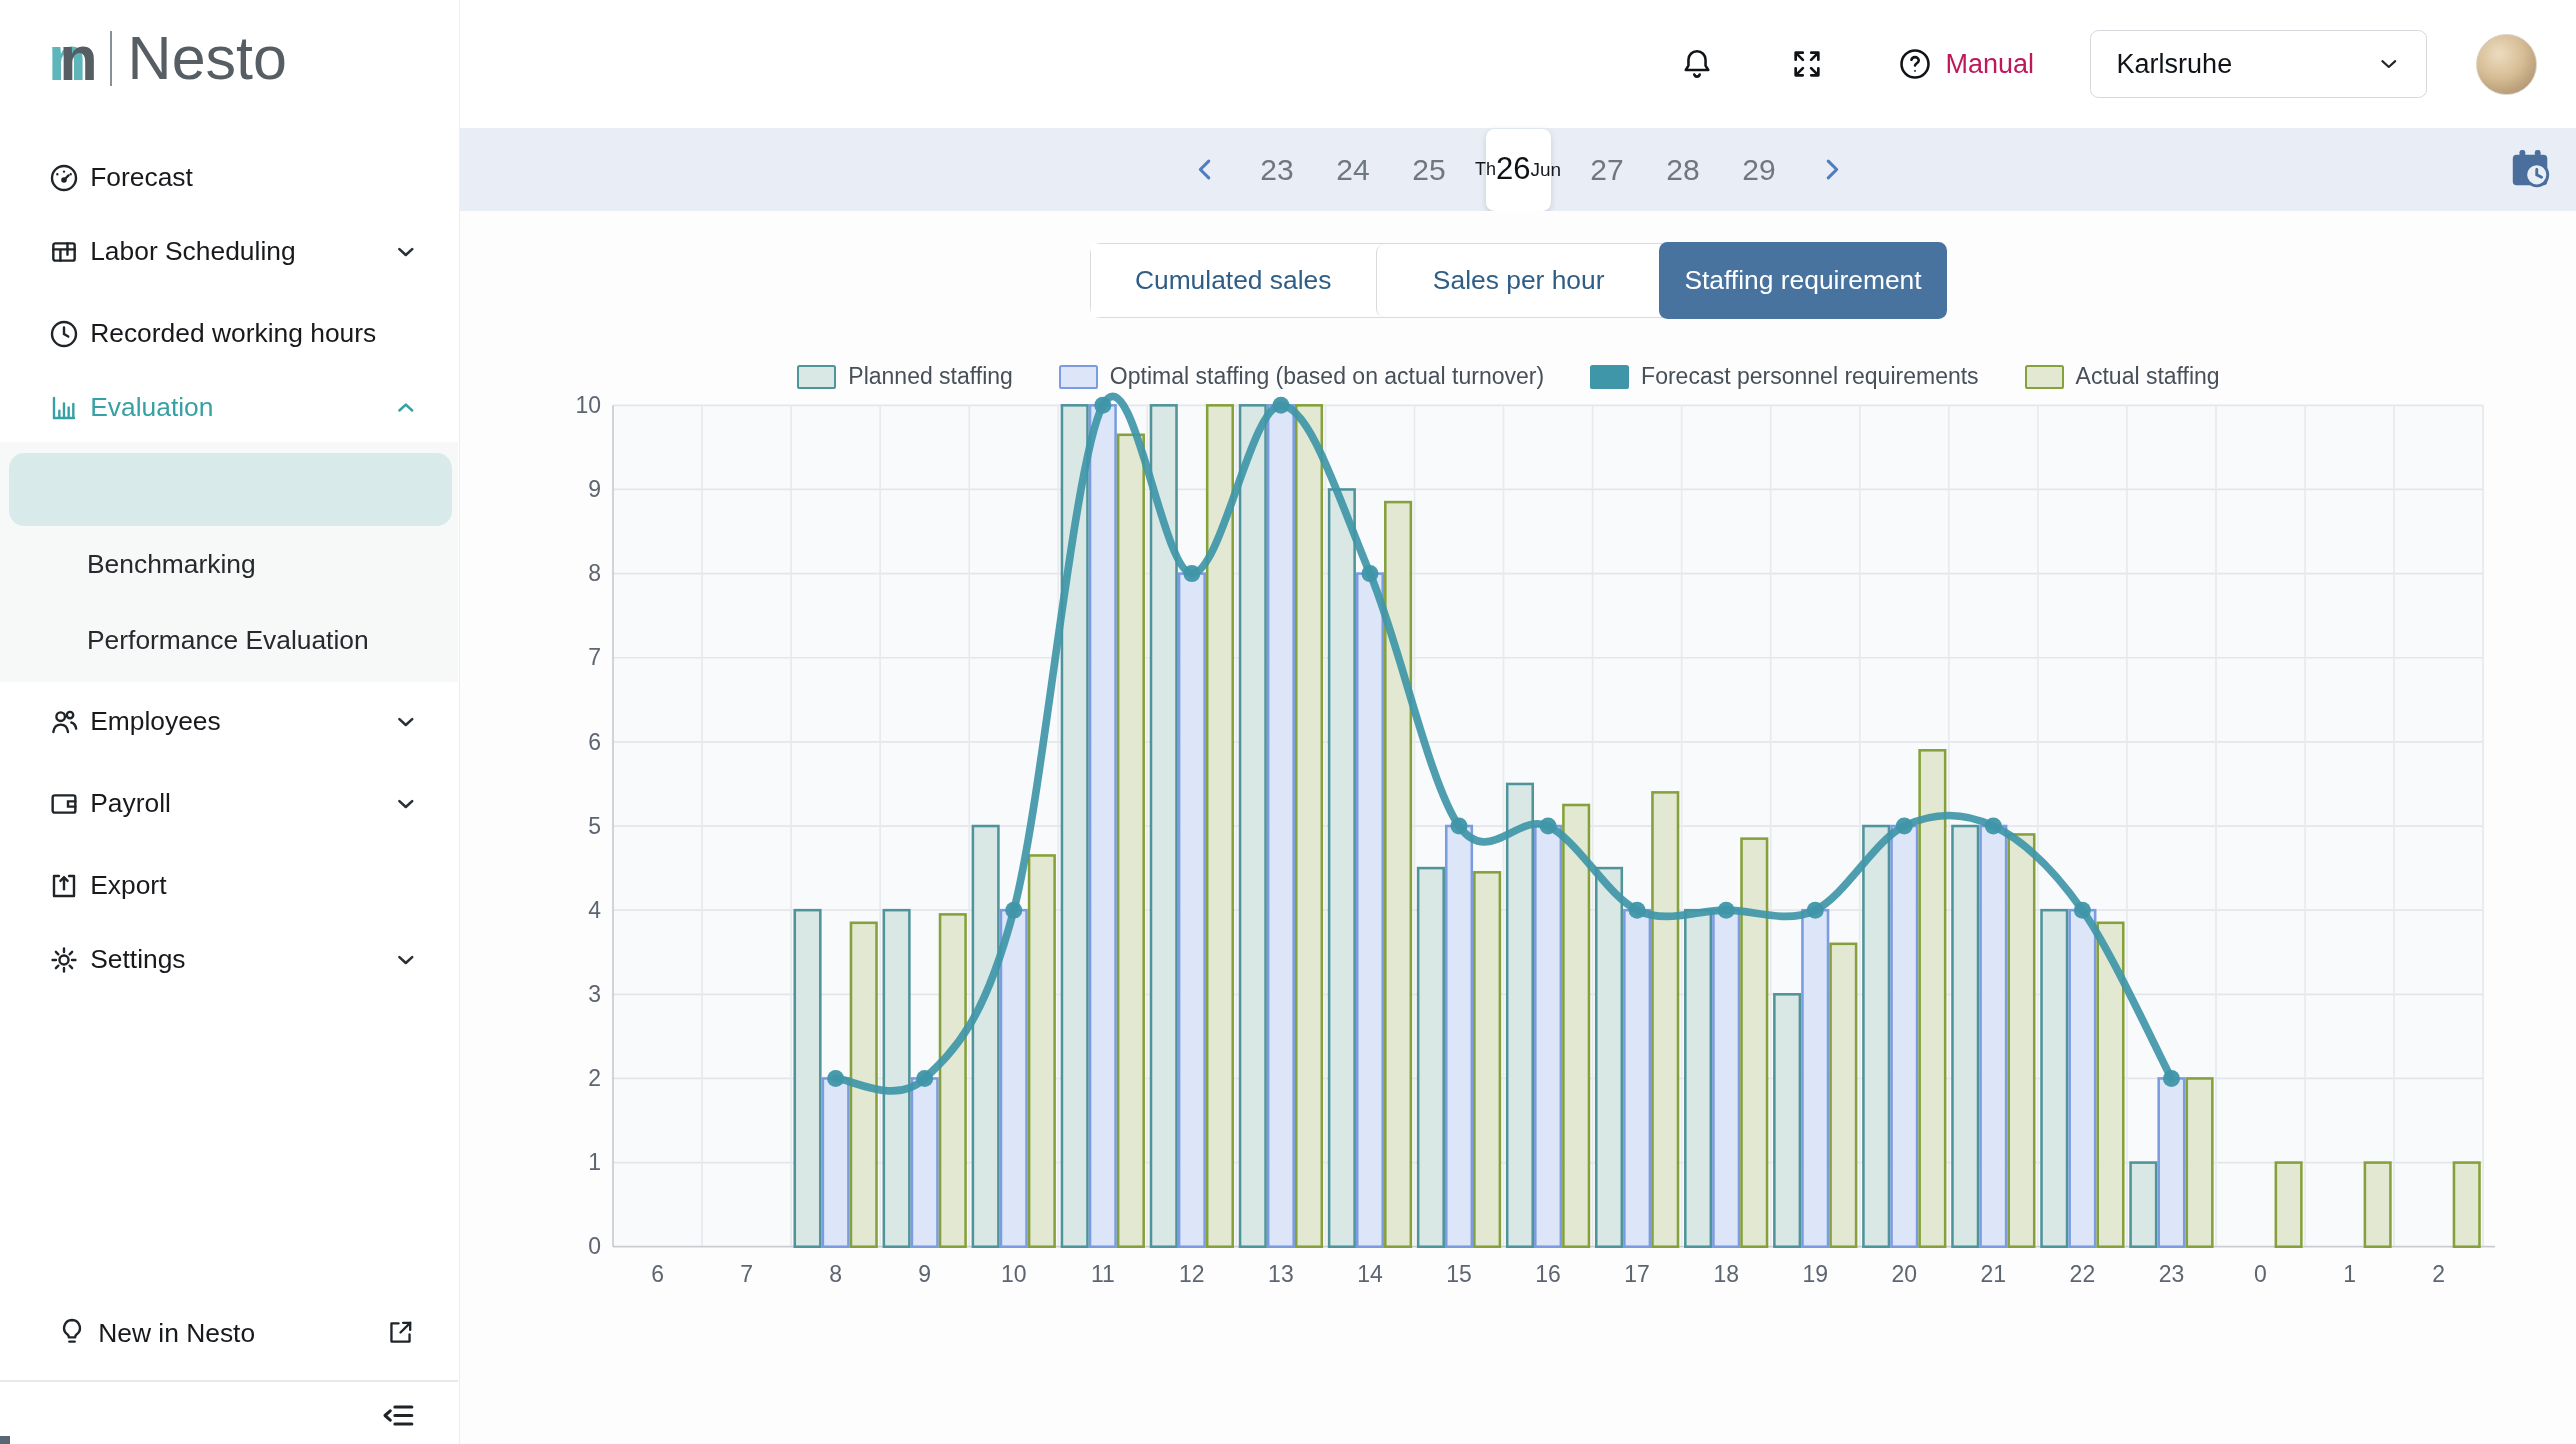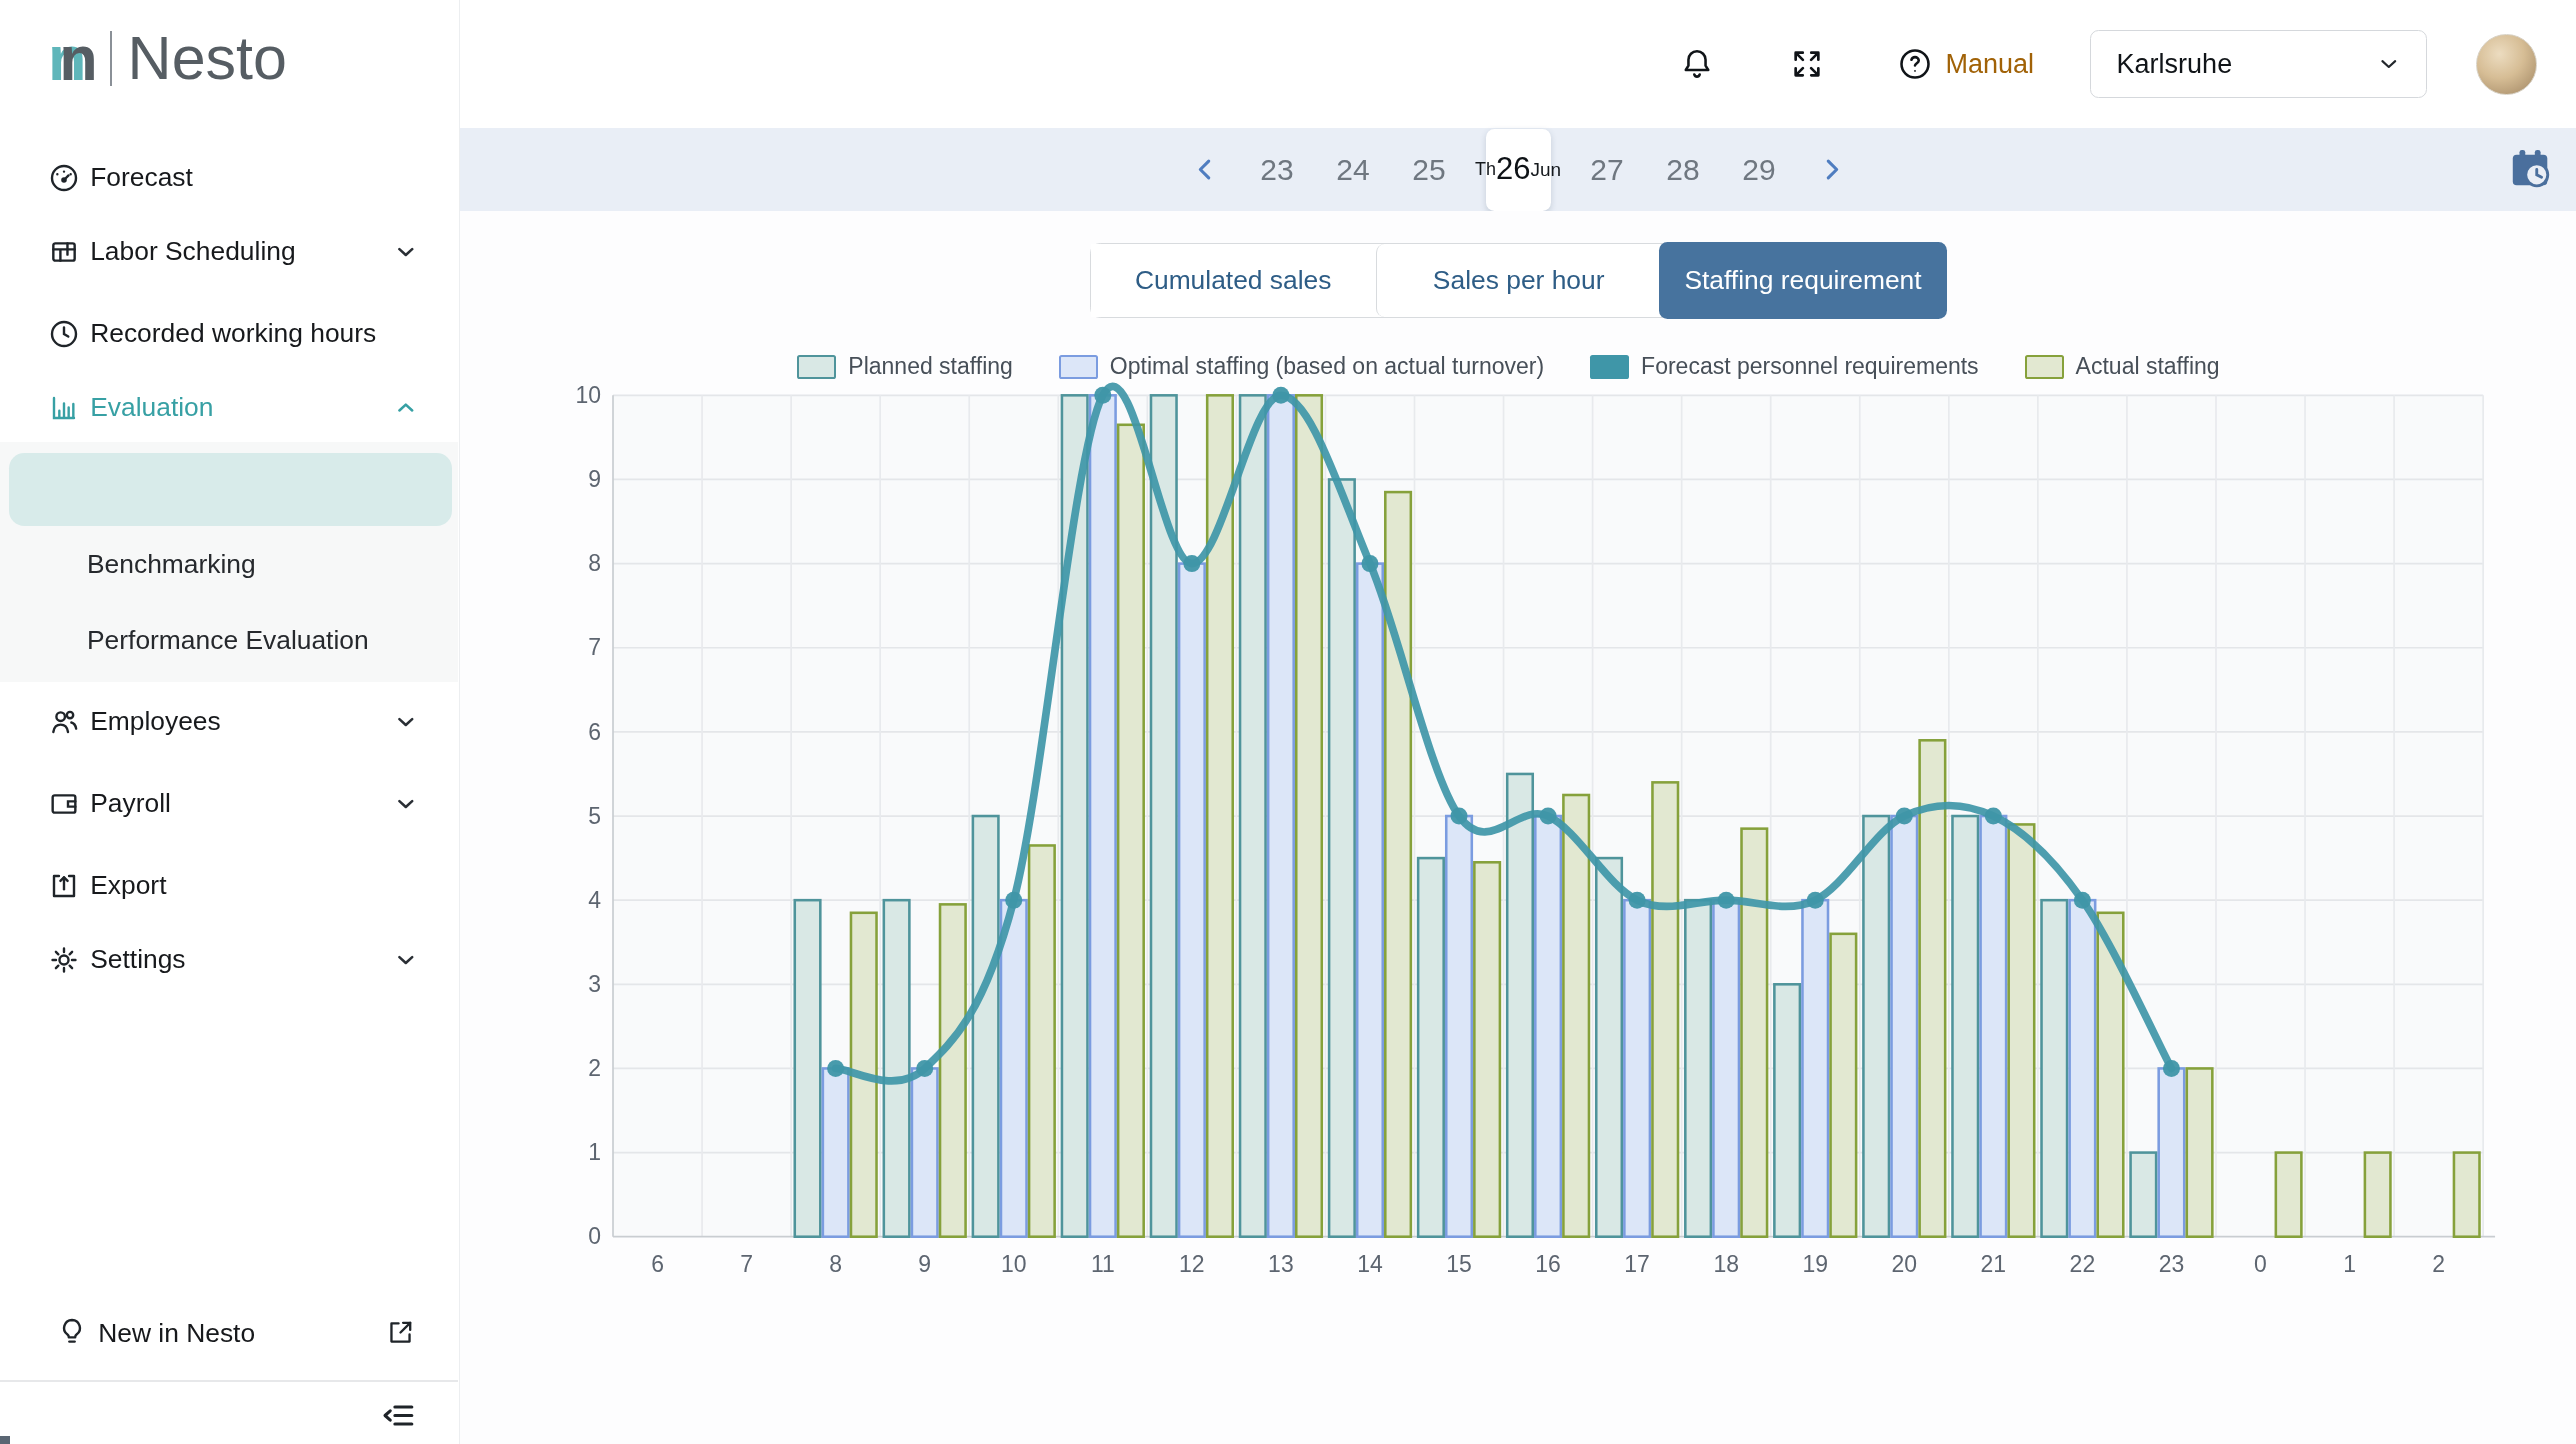--- a/index.html
+++ b/index.html
@@ -35,21 +35,21 @@
   .footer-row .nlabel { margin-left:10.2px; font-size:26.4px; color:#17191c; }
   .footer-row .ext { position:absolute; right:44px; }
   .collapse-row { position:absolute; right:41px; top:1397px; width:37px; height:37px; cursor:pointer; }
 
   
   .main { flex:1; display:flex; flex-direction:column; background:#fcfcfd; min-width:0; }
   .topbar { height:128px; background:#ffffff; display:flex; align-items:center;
             justify-content:flex-end; padding-right:39px; }
   .icon-btn { background:none; border:none; cursor:pointer; display:flex; align-items:center; }
   .manual { display:flex; align-items:center; gap:12px; margin-left:73px; cursor:pointer; }
-  .manual span { font-size:27px; color:#a16207; }
+  .manual span { font-size:27px; color:#be185d; }
   .loc-select { margin-left:56px; width:337px; height:68px; background:#fff;
                 border:1.7px solid #d5d8dc; border-radius:8.5px; display:flex; align-items:center;
                 justify-content:space-between; padding:0 24px 0 25.6px; cursor:pointer; }
   .loc-select span { font-size:27px; color:#101418; }
   .avatar { margin-left:49px; width:61px; height:61px; border-radius:50%;
             background:radial-gradient(circle at 38% 32%, #ecdcc0 0%, #d6bd95 45%, #9e8360 100%);
             border:0.9px solid #d8d2c6; cursor:pointer; }
   .topbar .icon-btn + .icon-btn { margin-left:75px; }
 
   
@@ -69,21 +69,21 @@
   
   .content { flex:1; position:relative; background:#fdfdfe; }
   .tabs { margin-top:31.5px; display:flex; justify-content:center; }
   .tabgroup { display:flex; border:1.7px solid #d8dbde; border-radius:10.2px; background:#fff; }
   .tab { width:285px; height:73px; background:#fff; border:none; font-family:inherit;
          font-size:26.4px; color:#2e5d86; cursor:pointer; }
   .tab + .tab { border-left:1.7px solid #d8dbde; }
   .tab.first { border-radius:8.5px 0 0 8.5px; }
   .tab.active { background:#47739e; color:#ffffff; border-radius:8.5px; margin:-1.7px; height:77px;
                 width:288px; border-left:none; font-weight:500; }
-  .legend { margin-top:35px; display:flex; justify-content:center; align-items:center; gap:27px; }
+  .legend { margin-top:45px; display:flex; justify-content:center; align-items:center; gap:27px; }
   .legend-item { display:flex; align-items:center; gap:12px; margin-right:19px; }
   .legend-swatch { width:39px; height:24px; border-radius:2.6px; }
   .legend-label { font-size:23px; color:#474f58; }
   #chart { display:block; margin-left:15.3px; }
 
   .corner-chip { position:fixed; left:0; bottom:0; width:10.2px; height:7.7px; background:#5a6673; }
 </style>
 </head>
 <body>
 

